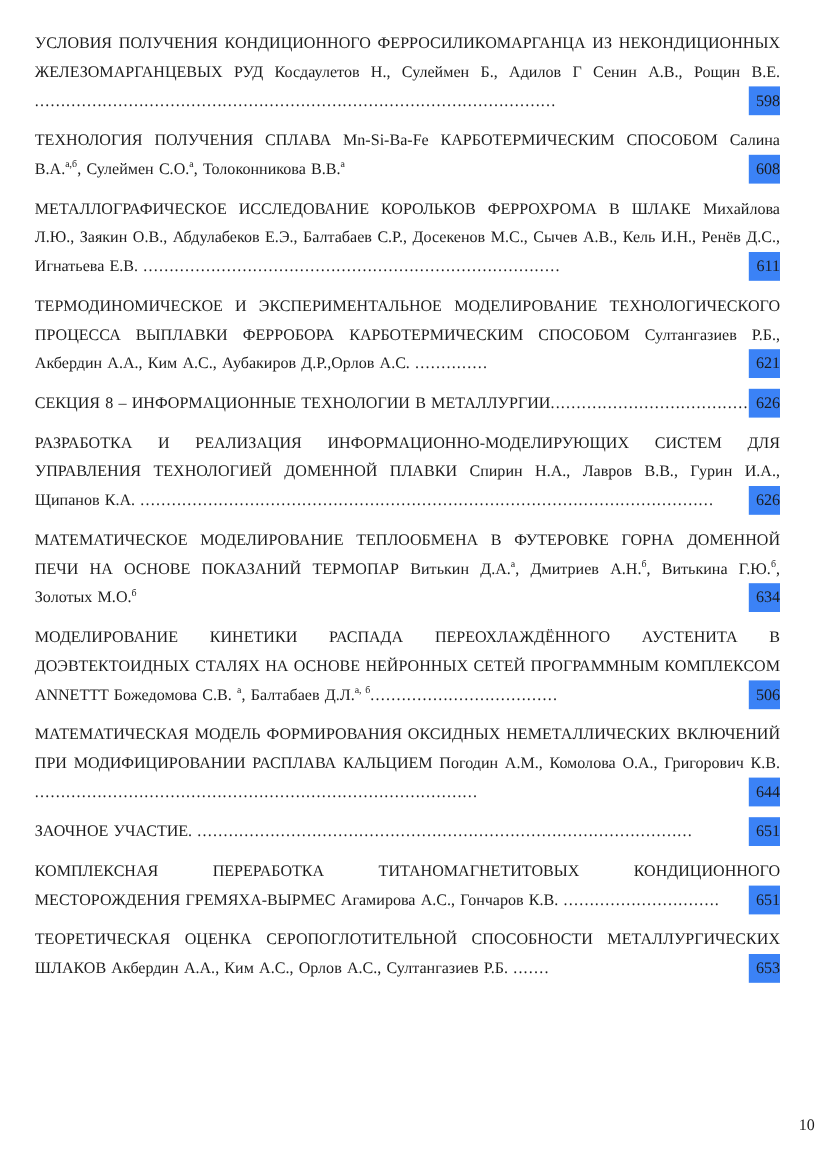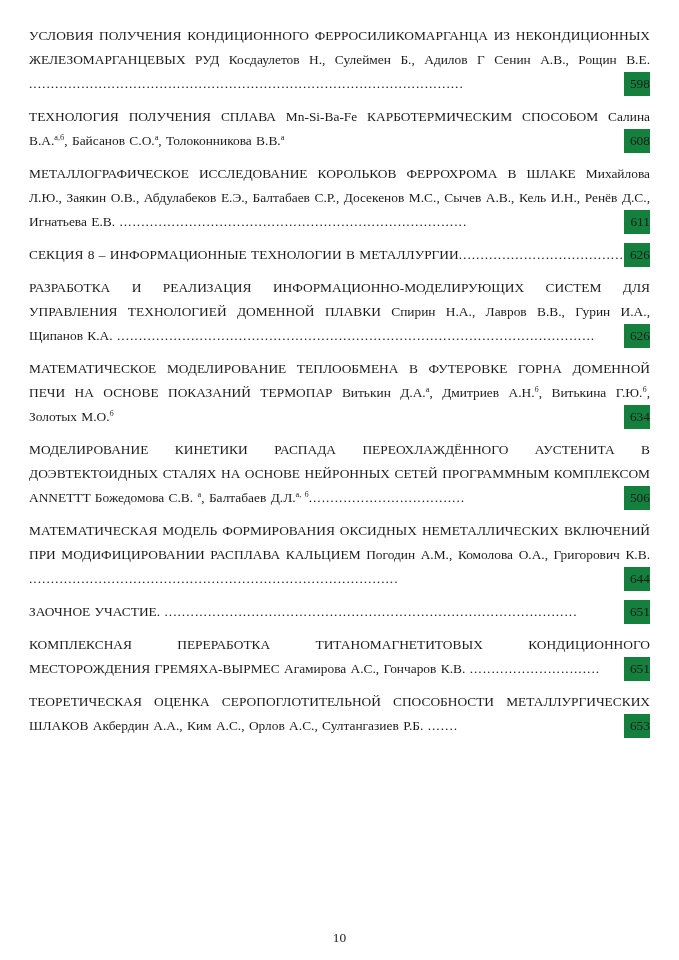--- a/index.html
+++ b/index.html
@@ -38,40 +38,41 @@
   .dots {
     letter-spacing: 1px;
     white-space: normal;
     word-break: break-all;
     color: #1b1b1b;
   }
   .page-num {
     position: absolute;
     right: 0;
     bottom: 0;
-    background: #15803d;
+    background: #3b82f6;
     padding-left: 6px;
   }
   .footer {
     position: absolute;
     left: 0;
     right: 0;
     bottom: 14px;
-    text-align: center;
+    text-align: right;
     font-size: 13.4px;
   }
 </style>
 </head>
 <body>
 
 <div class="page-sheet">
   <div class="toc-list" id="toc-list">
       <p class="entry"><span class="seg">УСЛОВИЯ ПОЛУЧЕНИЯ КОНДИЦИОННОГО ФЕРРОСИЛИКОМАРГАНЦА ИЗ НЕКОНДИЦИОННЫХ ЖЕЛЕЗОМАРГАНЦЕВЫХ РУД Косдаулетов Н., Сулеймен Б., Адилов Г Сенин А.В., Рощин В.Е. </span><span class="dots">....................................................................................................</span><span class="page-num">598</span></p>
-      <p class="entry"><span class="seg">ТЕХНОЛОГИЯ ПОЛУЧЕНИЯ СПЛАВА Mn-Si-Ba-Fe КАРБОТЕРМИЧЕСКИМ СПОСОБОМ Салина В.А.</span><sup class="seg">а,б</sup><span class="seg">, Байсанов С.О.</span><sup class="seg">а</sup><span class="seg">, Толоконникова В.В.</span><sup class="seg">а</sup><span class="page-num">608</span></p>
+      <p class="entry"><span class="seg">ТЕХНОЛОГИЯ ПОЛУЧЕНИЯ СПЛАВА Mn-Si-Ba-Fe КАРБОТЕРМИЧЕСКИМ СПОСОБОМ Салина В.А.</span><sup class="seg">а,б</sup><span class="seg">, Сулеймен С.О.</span><sup class="seg">а</sup><span class="seg">, Толоконникова В.В.</span><sup class="seg">а</sup><span class="page-num">608</span></p>
       <p class="entry"><span class="seg">МЕТАЛЛОГРАФИЧЕСКОЕ ИССЛЕДОВАНИЕ КОРОЛЬКОВ ФЕРРОХРОМА В ШЛАКЕ Михайлова Л.Ю., Заякин О.В., Абдулабеков Е.Э., Балтабаев С.Р., Досекенов М.С., Сычев А.В., Кель И.Н., Ренёв Д.С., Игнатьева Е.В. </span><span class="dots">................................................................................</span><span class="page-num">611</span></p>
+      <p class="entry"><span class="seg">ТЕРМОДИНОМИЧЕСКОЕ И ЭКСПЕРИМЕНТАЛЬНОЕ МОДЕЛИРОВАНИЕ ТЕХНОЛОГИЧЕСКОГО ПРОЦЕССА ВЫПЛАВКИ ФЕРРОБОРА КАРБОТЕРМИЧЕСКИМ СПОСОБОМ Султангазиев Р.Б., Акбердин А.А., Ким А.С., Аубакиров Д.Р.,Орлов А.С. </span><span class="dots">..............</span><span class="page-num">621</span></p>
       <p class="entry"><span class="seg">СЕКЦИЯ 8 – ИНФОРМАЦИОННЫЕ ТЕХНОЛОГИИ В МЕТАЛЛУРГИИ</span><span class="dots">........................................</span><span class="page-num">626</span></p>
       <p class="entry"><span class="seg">РАЗРАБОТКА И РЕАЛИЗАЦИЯ ИНФОРМАЦИОННО-МОДЕЛИРУЮЩИХ СИСТЕМ ДЛЯ УПРАВЛЕНИЯ ТЕХНОЛОГИЕЙ ДОМЕННОЙ ПЛАВКИ Спирин Н.А., Лавров В.В., Гурин И.А., Щипанов К.А. </span><span class="dots">..............................................................................................................</span><span class="page-num">626</span></p>
       <p class="entry"><span class="seg">МАТЕМАТИЧЕСКОЕ МОДЕЛИРОВАНИЕ ТЕПЛООБМЕНА В ФУТЕРОВКЕ ГОРНА ДОМЕННОЙ ПЕЧИ НА ОСНОВЕ ПОКАЗАНИЙ ТЕРМОПАР Витькин Д.А.</span><sup class="seg">а</sup><span class="seg">, Дмитриев А.Н.</span><sup class="seg">б</sup><span class="seg">, Витькина Г.Ю.</span><sup class="seg">б</sup><span class="seg">, Золотых М.О.</span><sup class="seg">б</sup><span class="page-num">634</span></p>
       <p class="entry"><span class="seg">МОДЕЛИРОВАНИЕ КИНЕТИКИ РАСПАДА ПЕРЕОХЛАЖДЁННОГО АУСТЕНИТА В ДОЭВТЕКТОИДНЫХ СТАЛЯХ НА ОСНОВЕ НЕЙРОННЫХ СЕТЕЙ ПРОГРАММНЫМ КОМПЛЕКСОМ ANNETTT Божедомова С.В. </span><sup class="seg">а</sup><span class="seg">, Балтабаев Д.Л.</span><sup class="seg">а, б</sup><span class="dots">....................................</span><span class="page-num">506</span></p>
       <p class="entry"><span class="seg">МАТЕМАТИЧЕСКАЯ МОДЕЛЬ ФОРМИРОВАНИЯ ОКСИДНЫХ НЕМЕТАЛЛИЧЕСКИХ ВКЛЮЧЕНИЙ ПРИ МОДИФИЦИРОВАНИИ РАСПЛАВА КАЛЬЦИЕМ Погодин А.М., Комолова О.А., Григорович К.В. </span><span class="dots">.....................................................................................</span><span class="page-num">644</span></p>
       <p class="entry"><span class="seg">ЗАОЧНОЕ УЧАСТИЕ. </span><span class="dots">...............................................................................................</span><span class="page-num">651</span></p>
       <p class="entry"><span class="seg">КОМПЛЕКСНАЯ ПЕРЕРАБОТКА ТИТАНОМАГНЕТИТОВЫХ КОНДИЦИОННОГО МЕСТОРОЖДЕНИЯ ГРЕМЯХА-ВЫРМЕС Агамирова А.С., Гончаров К.В. </span><span class="dots">..............................</span><span class="page-num">651</span></p>
       <p class="entry"><span class="seg">ТЕОРЕТИЧЕСКАЯ ОЦЕНКА СЕРОПОГЛОТИТЕЛЬНОЙ СПОСОБНОСТИ МЕТАЛЛУРГИЧЕСКИХ ШЛАКОВ Акбердин А.А., Ким А.С., Орлов А.С., Султангазиев Р.Б. </span><span class="dots">.......</span><span class="page-num">653</span></p>
     </div>
   <div class="footer">10</div>

